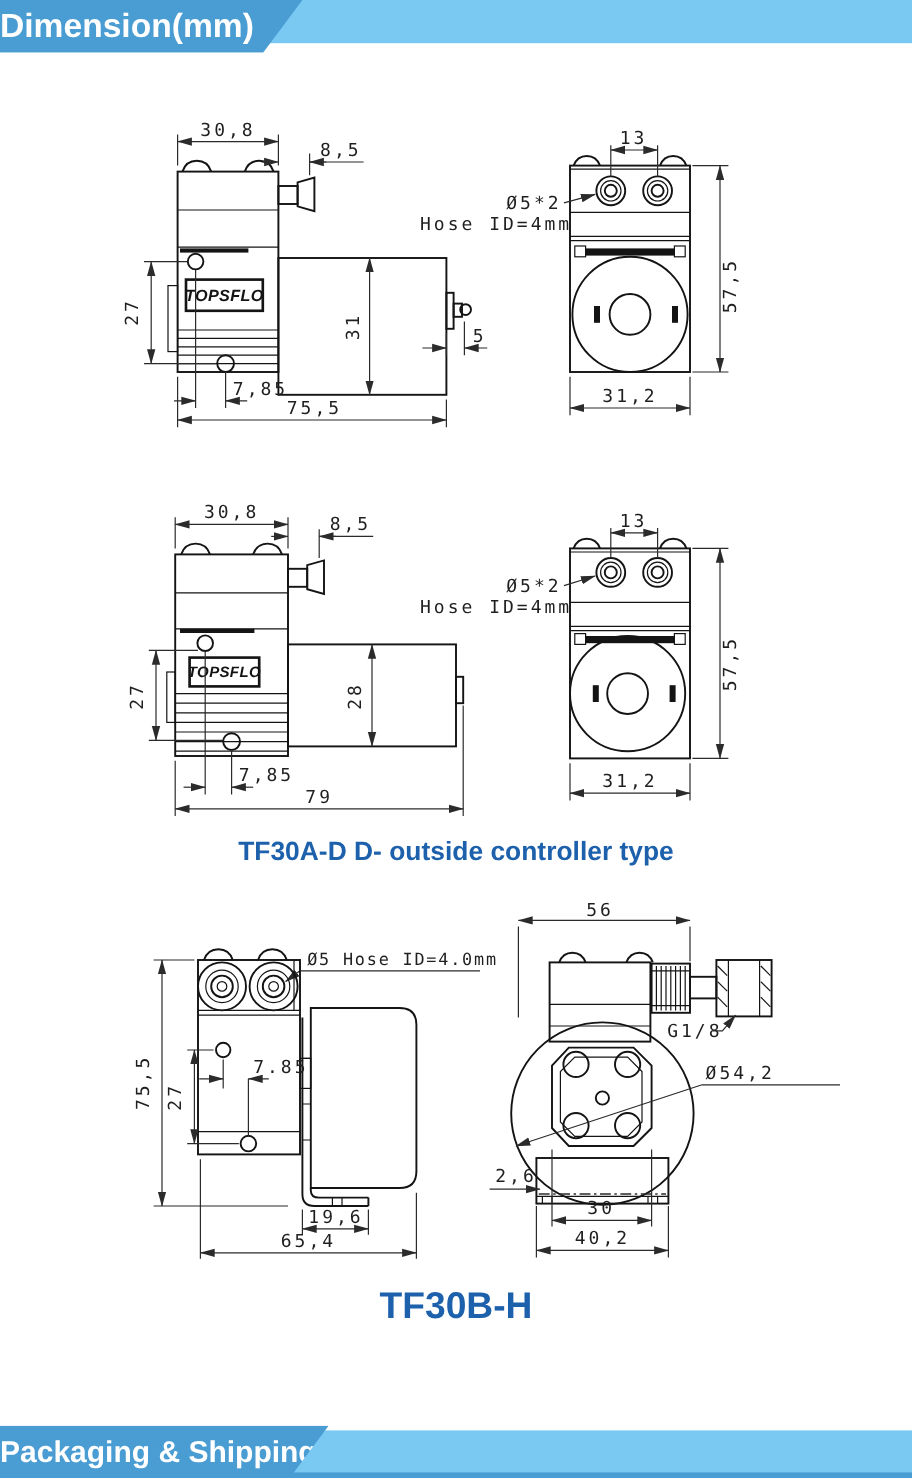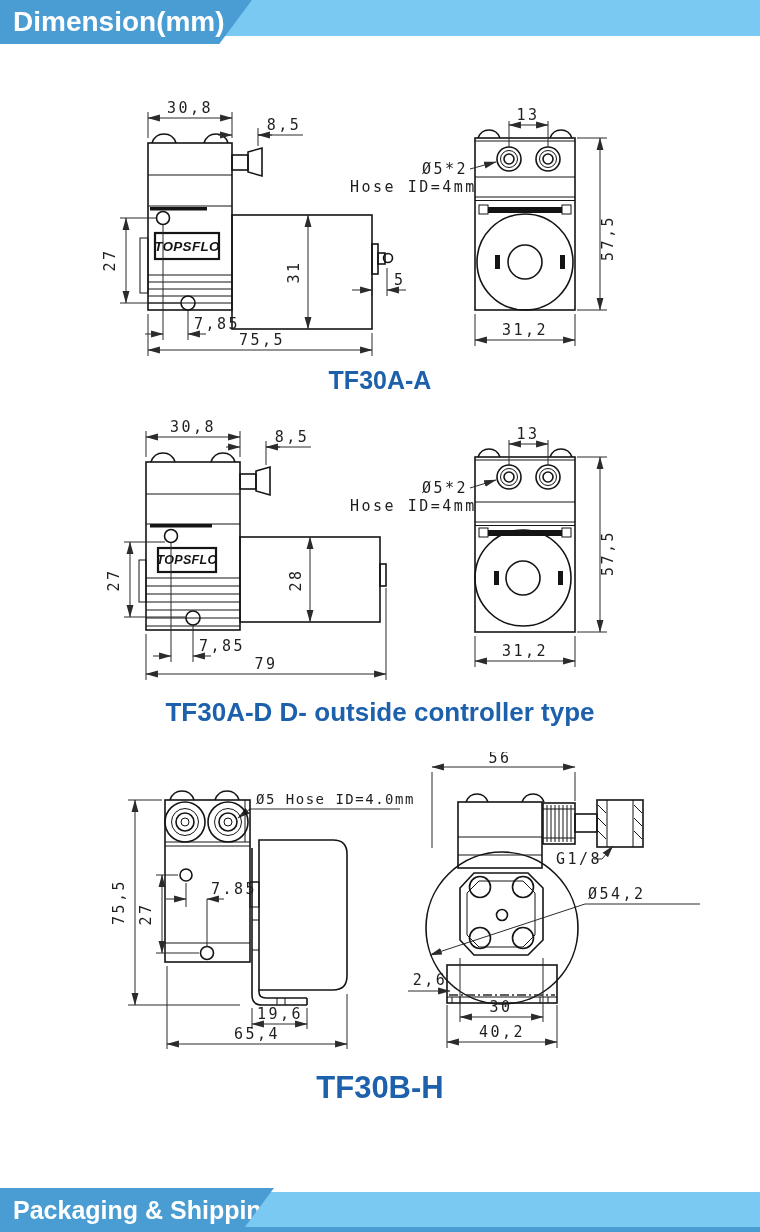--- a/index.html
+++ b/index.html
@@ -7,29 +7,29 @@
         font-family:"Liberation Sans", sans-serif;}
   
   .banner{position:absolute;left:0;width:760px;}
   .banner-top{top:0;height:44px;}
   .banner-bottom{top:1188px;height:44px;}
   .banner-light{position:absolute;left:0;right:0;background:#7ac9f3;}
   .banner-top .banner-light{top:0;height:36px;}
   .banner-bottom .banner-light{top:4px;bottom:0;}
   .banner-strip{position:absolute;left:0;right:0;bottom:0;height:5px;background:#4a9dd3;}
   .banner-dark{position:absolute;top:0;left:0;background:#4a9dd3;display:flex;align-items:center;
-               box-sizing:border-box;padding-left:13px;}
+               box-sizing:border-box;}
   .banner-top .banner-dark{width:252px;height:44px;clip-path:polygon(0 0,100% 0,87% 100%,0 100%);}
   .banner-bottom .banner-dark{width:274px;height:44px;clip-path:polygon(0 0,100% 0,88% 100%,0 100%);}
   .banner-text{color:#fff;font-weight:bold;font-size:28px;white-space:nowrap;}
   .banner-bottom .banner-text{font-size:25px;}
   
   .dtitle{position:absolute;left:0;width:760px;text-align:center;color:#1d60ab;font-weight:bold;}
   .t1{top:366px;font-size:25px;}
-  .t2{top:697px;font-size:26px;}
+  .t2{top:697px;font-size:22px;}
   .t3{top:1070px;font-size:31px;}
   
   .drw{position:absolute;left:0;}
   .ln{stroke:#141414;stroke-width:1.6;fill:none;}
   .lt{stroke:#141414;stroke-width:1;fill:none;}
   .fl{fill:#141414;stroke:none;}
   .dm{stroke:#2b2b2b;stroke-width:1;fill:none;}
   .dsh{stroke:#2b2b2b;stroke-width:1.4;fill:none;stroke-dasharray:9 3 2 3;}
   text.dt{font-family:"DejaVu Sans Mono",monospace;font-size:15px;fill:#1f1f1f;letter-spacing:2.5px;}
   text.dt2{font-family:"DejaVu Sans Mono",monospace;font-size:14px;fill:#1f1f1f;letter-spacing:1.5px;}
@@ -152,21 +152,20 @@
       <line class="dm" x1="600" y1="50" x2="600" y2="222" marker-start="url(#ar1)" marker-end="url(#ar1)"></line>
       <text class="dt" x="613" y="150" text-anchor="middle" transform="rotate(-90 613 150)">57,5</text>
 
       <line class="dm" x1="475" y1="226" x2="475" y2="258"></line>
       <line class="dm" x1="575" y1="226" x2="575" y2="258"></line>
       <line class="dm" x1="475" y1="252" x2="575" y2="252" marker-start="url(#ar1)" marker-end="url(#ar1)"></line>
       <text class="dt" x="525" y="247" text-anchor="middle">31,2</text>
     </g>
   </svg>
 
-  <div class="dtitle t1">TF30A-A</div>
 
   <svg class="drw" style="top:418px" width="760" height="272" viewBox="0 0 760 272">
     <defs>
       <marker id="ar2" viewBox="0 0 12 8" refX="11" refY="4" markerWidth="13" markerHeight="9" orient="auto-start-reverse" markerUnits="userSpaceOnUse">
         <path d="M0,0.8 L11.5,4 L0,7.2 Z" fill="#2b2b2b"></path>
       </marker>
     </defs>
 
     <g>
       <path class="ln" d="M151,44 q3,-9 12,-9 t12,9"></path>

